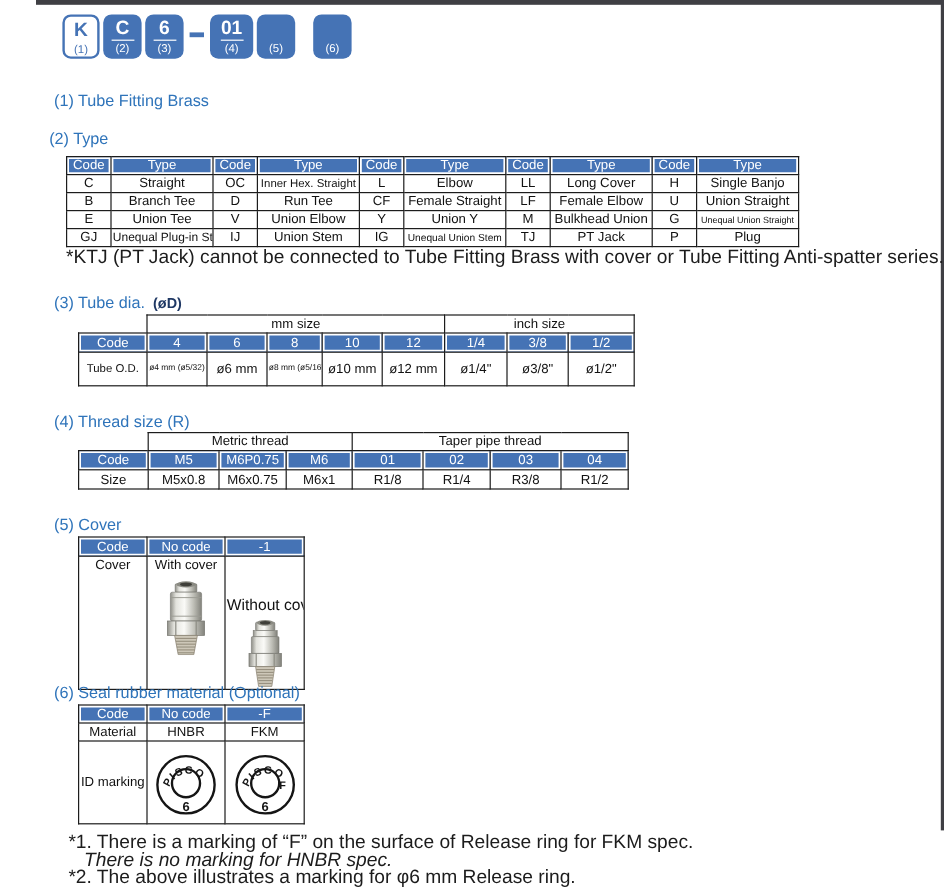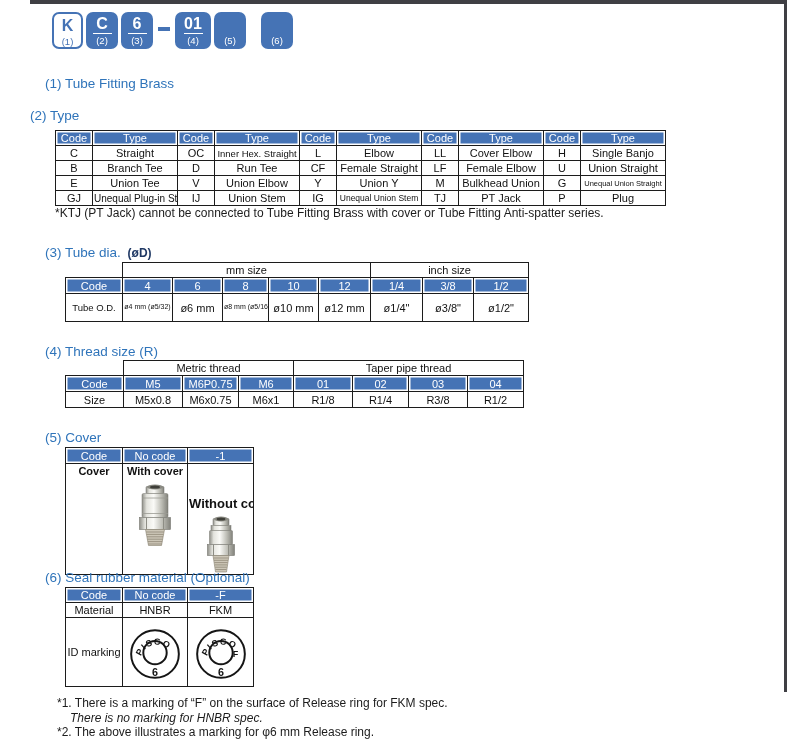--- a/index.html
+++ b/index.html
@@ -31,29 +31,29 @@
   .tbl td,.tbl th{border:1px solid #1c1c1c;text-align:center;padding:0 1px;overflow:hidden;
                   white-space:nowrap;font-weight:normal;box-sizing:border-box;}
   .tbl tr{height:15px;}
   .tbl th{background:#4573b5;color:#fff;box-shadow:inset 0 0 0 1.5px #fff;}
   td.ghost{border:none;background:transparent;}
   tr.hrow2{height:16px;}
   tr.data28{height:28px;}
   tr.data16{height:16px;margin-top:48px;}
   tr.body5{height:84px;}
   tr.idrow{height:69px;}
-  td.vtop{vertical-align:top;font-weight:bold;}
+  td.vtop{vertical-align:top;}
   .pre{white-space:pre-line;line-height:1.15;}
   .small9{font-size:9.5px;}
   .celllabel{line-height:15px;}
   .fitimg{display:block;margin:5px auto 0;}
   .ringimg{display:block;margin:4px auto 0;}
 
   
-  .fnote{position:absolute;font-size:12px;color:#1c1c1c;white-space:nowrap;}
+  .fnote{position:absolute;font-size:16px;color:#1c1c1c;white-space:nowrap;}
   .fnote .ind{margin-left:13px;font-style:italic;}
   .fnote div{line-height:14.5px;}
 </style>
 </head>
 <body>
 
 <div class="page">
 
   <svg width="0" height="0" style="position:absolute">
     <defs>
@@ -95,21 +95,21 @@
     <div class="cbox empty">
       <span class="clabel">(5)</span>
     </div>
     <div class="cbox empty" style="margin-left:12px">
       <span class="clabel">(6)</span>
     </div>
   </div>
 
   <div class="stitle" style="left:45px;top:76px">(1) Tube Fitting Brass</div>
 
-  <div class="stitle" style="left:30px;top:108px">(2) Type</div>
+  <div class="stitle" style="left:41px;top:108px">(2) Type</div>
   <table class="tbl" style="left:55px;top:130px;width:610px">
     <colgroup>
         <col style="width:37px">
         <col style="width:85px">
         <col style="width:37px">
         <col style="width:85px">
         <col style="width:37px">
         <col style="width:85px">
         <col style="width:37px">
         <col style="width:85px">
@@ -130,21 +130,21 @@
       <th>Type</th>
     </tr>
     <tr>
       <td class="fit">C</td>
       <td class="fit">Straight</td>
       <td class="fit">OC</td>
       <td class="fit" style="font-size: 9.5px;">Inner Hex. Straight</td>
       <td class="fit">L</td>
       <td class="fit">Elbow</td>
       <td class="fit">LL</td>
-      <td class="fit">Cover Elbow</td>
+      <td class="fit">Long Cover</td>
       <td class="fit">H</td>
       <td class="fit">Single Banjo</td>
     </tr>
     <tr>
       <td class="fit">B</td>
       <td class="fit">Branch Tee</td>
       <td class="fit">D</td>
       <td class="fit">Run Tee</td>
       <td class="fit">CF</td>
       <td class="fit">Female Straight</td>

